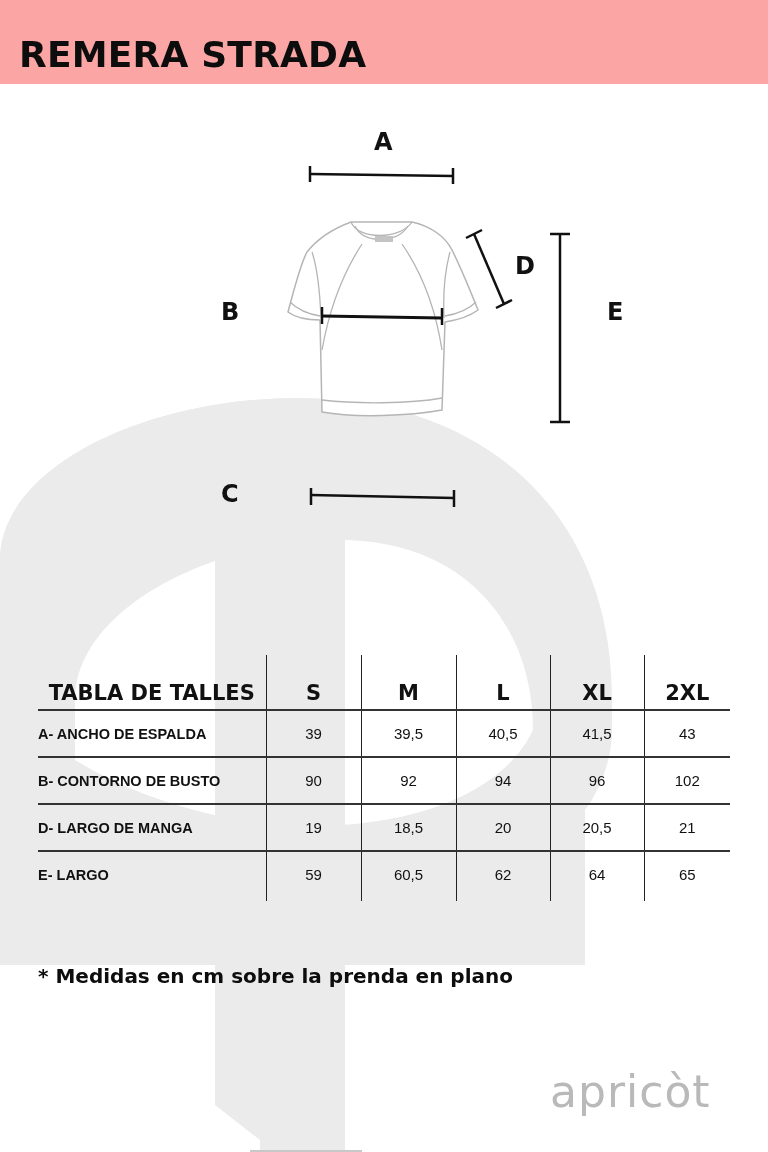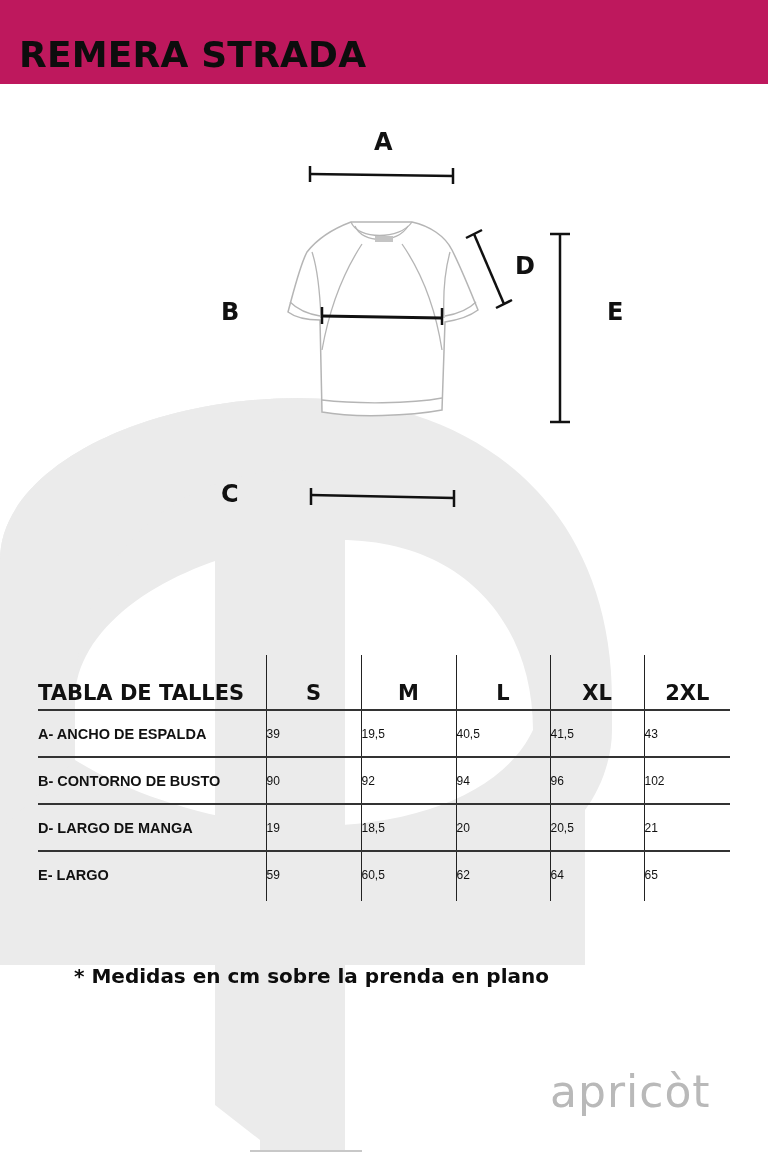--- a/index.html
+++ b/index.html
@@ -5,21 +5,21 @@
   html, body { margin: 0; padding: 0; }
   body {
     width: 768px; height: 1152px; position: relative; overflow: hidden;
     background: #ffffff;
     font-family: "Liberation Sans", "DejaVu Sans", sans-serif;
     color: #111111;
   }
   .watermark { position: absolute; left: 0; top: 0; width: 768px; height: 1152px; z-index: 0; }
   .header {
     position: absolute; left: 0; top: 0; width: 768px; height: 84px;
-    background: #be185d; z-index: 2;
+    background: #fca5a5; z-index: 2;
   }
   .title {
     position: absolute; left: 19px; top: 34px;
     font-size: 36px; font-weight: bold; letter-spacing: 0.2px; color: #0d0d0d;
     font-family: "DejaVu Sans", sans-serif;
   }
   .diagram { position: absolute; left: 0; top: 84px; width: 768px; height: 460px; z-index: 2; }
   .dim-label {
     position: absolute; font-weight: bold; font-size: 24px; color: #111;
     font-family: "DejaVu Sans", sans-serif;
@@ -27,39 +27,38 @@
   .size-table {
     position: absolute; left: 38px; top: 655px; z-index: 2;
     border-collapse: collapse;
   }
   .size-table th, .size-table td { padding: 0; }
   .size-table th {
     height: 50px; font-size: 21px; font-weight: bold; text-align: center;
     vertical-align: bottom; padding-bottom: 4px;
     font-family: "DejaVu Sans", sans-serif;
   }
-  .size-table th.first { text-align: left; }
+  .size-table th.first { text-align: center; }
   .size-table td {
-    height: 45px; font-size: 12px; vertical-align: middle;
+    height: 45px; font-size: 15px; text-align: center; vertical-align: middle;
   }
   .size-table td.label { text-align: left; font-weight: bold; font-size: 14.5px; }
   .size-table tr.row td { border-top: 2px solid #333; }
   .size-table tr.last td { padding-bottom: 4px; }
   .size-table .vline { border-left: 1.5px solid #222; }
   .col-label { width: 228px; }
   .col-s { width: 95px; }
   .col-m { width: 95px; }
   .col-l { width: 94px; }
   .col-xl { width: 94px; }
   .col-2xl { width: 86px; }
   .footnote {
     position: absolute; left: 38px; top: 964px; z-index: 2;
     font-size: 20px; font-weight: bold; color: #0d0d0d;
     font-family: "DejaVu Sans", sans-serif;
-    margin-left: 36px;
   }
   .brand {
     position: absolute; left: 550px; top: 1066px; z-index: 2;
     font-size: 44px; color: #b9b9b9; letter-spacing: 1px;
     font-family: "DejaVu Sans", sans-serif;
   }
 </style>
 </head>
 <body>
 
@@ -161,21 +160,21 @@
       <th class="vline">M</th>
       <th class="vline">L</th>
       <th class="vline">XL</th>
       <th class="vline">2XL</th>
     </tr>
   </thead>
   <tbody>
     <tr class="row">
       <td class="label">A- ANCHO DE ESPALDA</td>
       <td class="vline">39</td>
-      <td class="vline">19,5</td>
+      <td class="vline">39,5</td>
       <td class="vline">40,5</td>
       <td class="vline">41,5</td>
       <td class="vline">43</td>
     </tr>
     <tr class="row">
       <td class="label">B- CONTORNO DE BUSTO</td>
       <td class="vline">90</td>
       <td class="vline">92</td>
       <td class="vline">94</td>
       <td class="vline">96</td>

